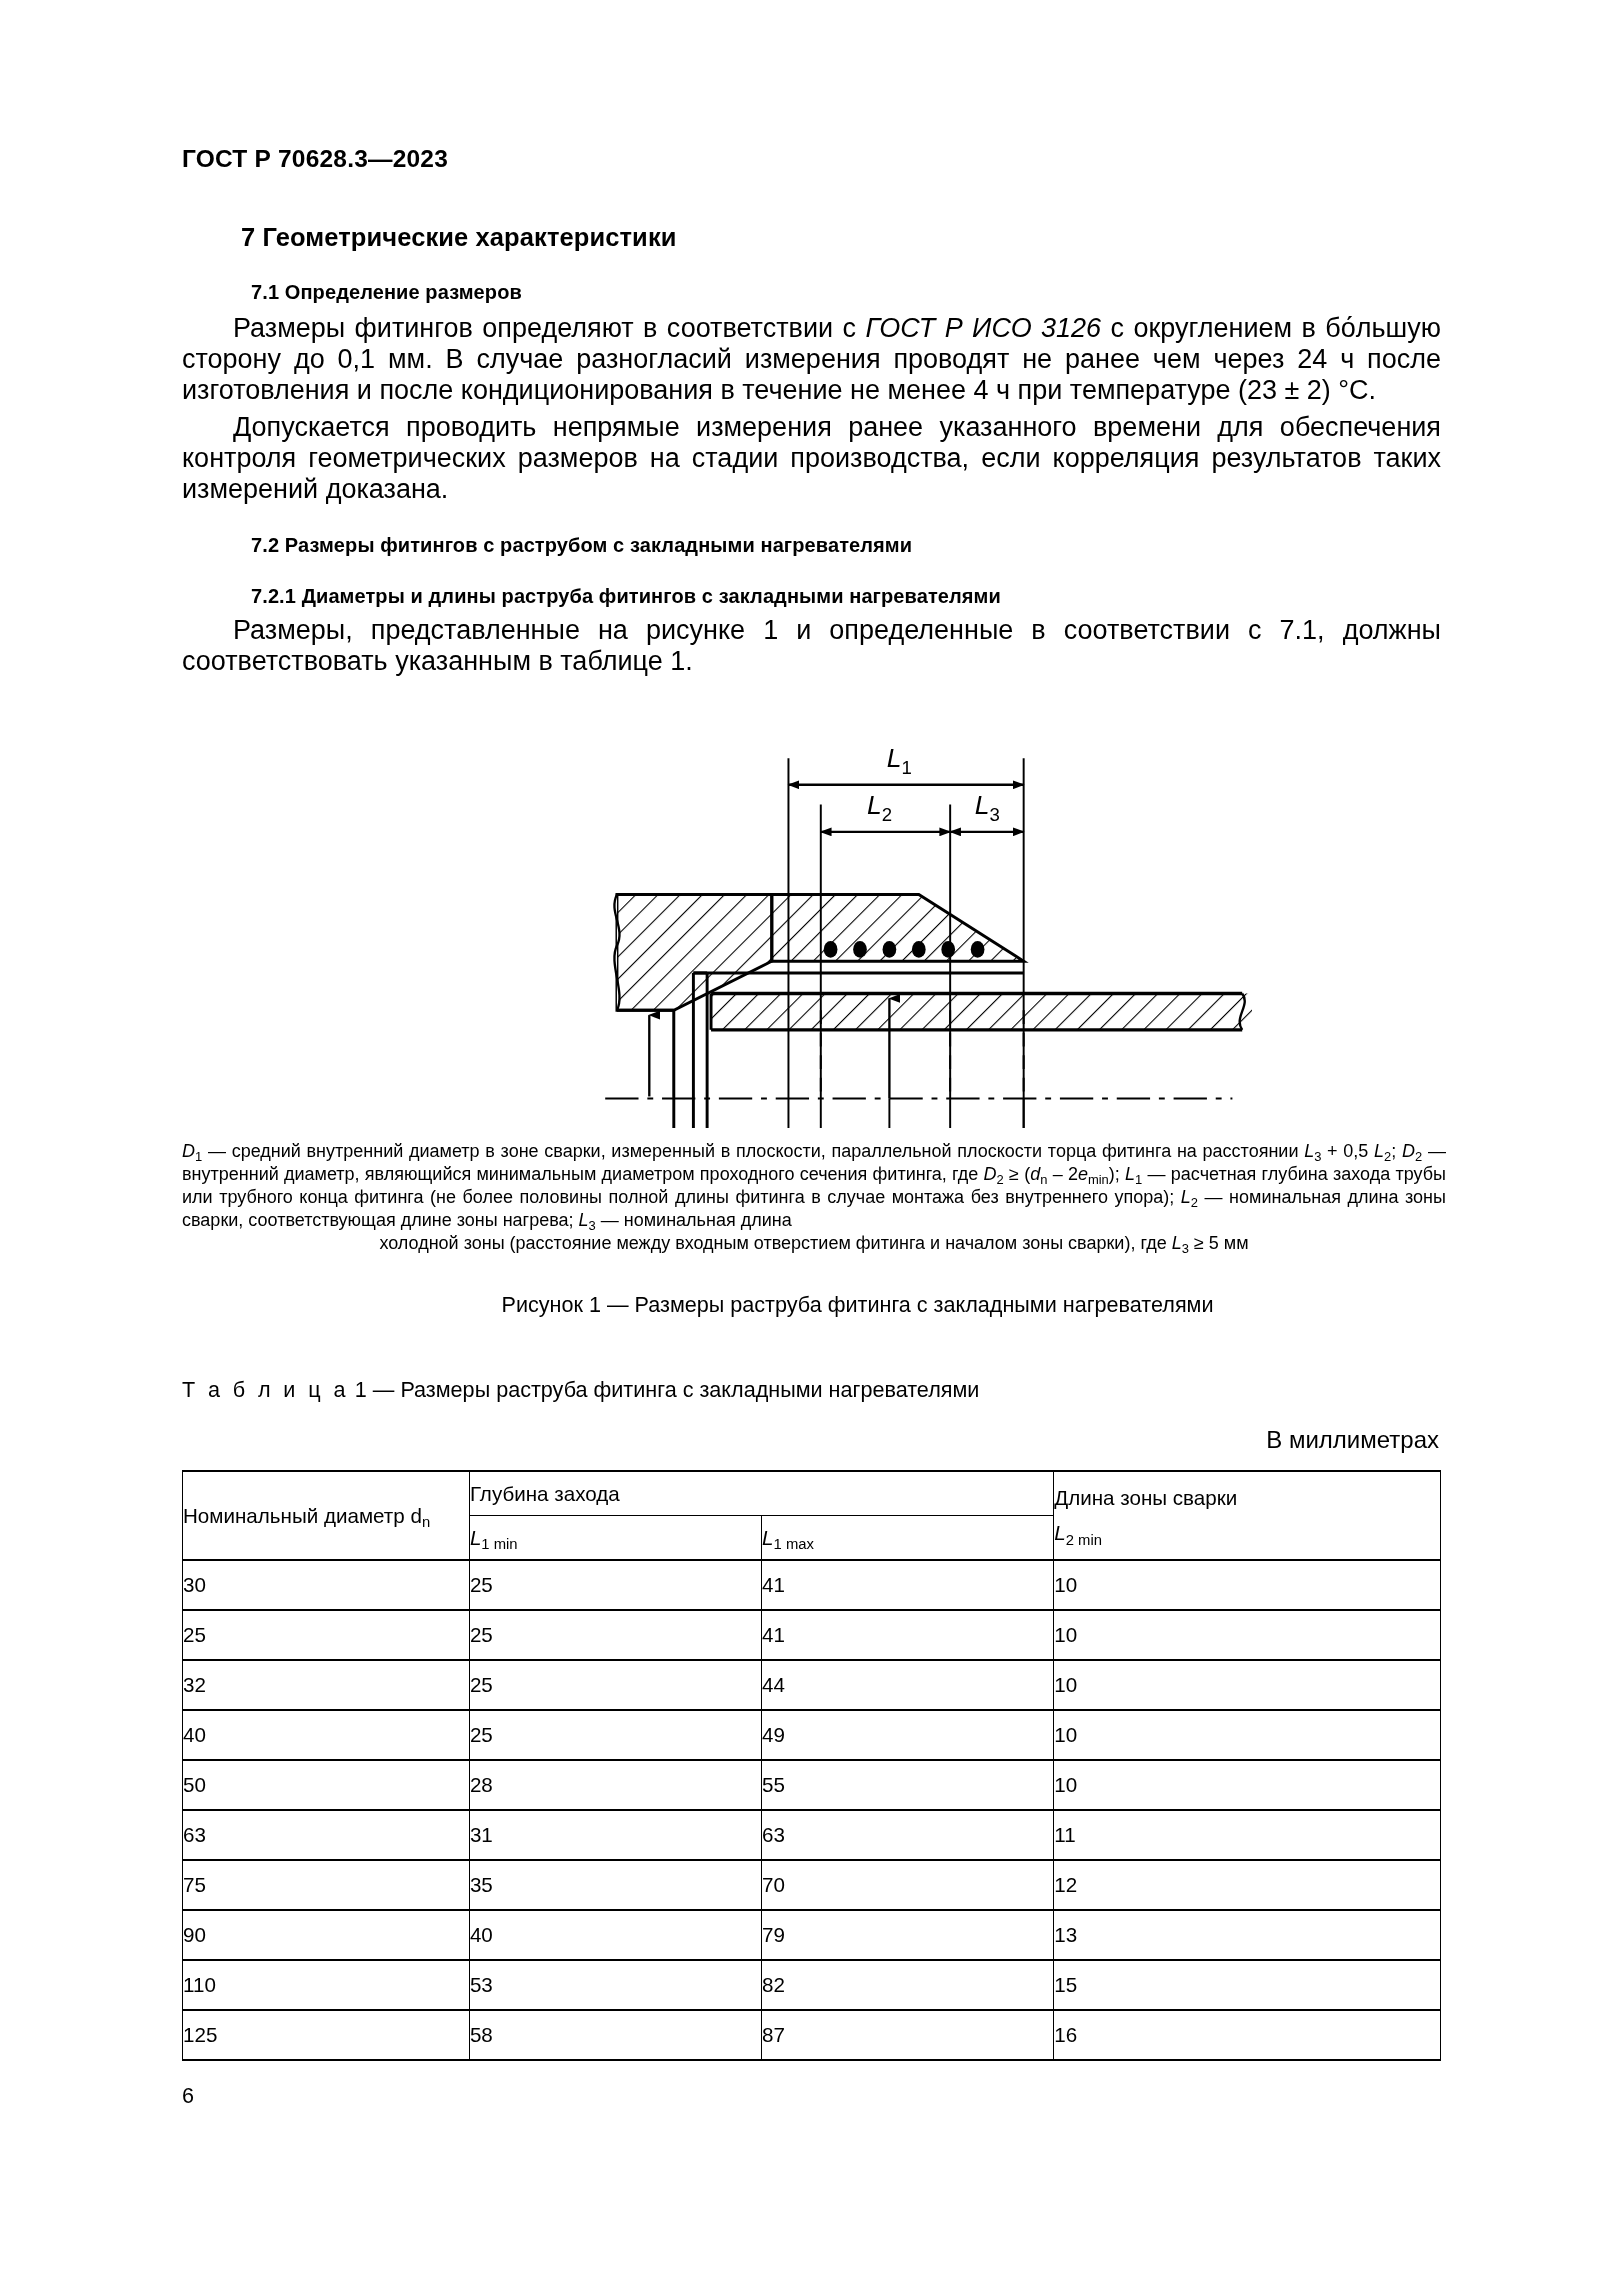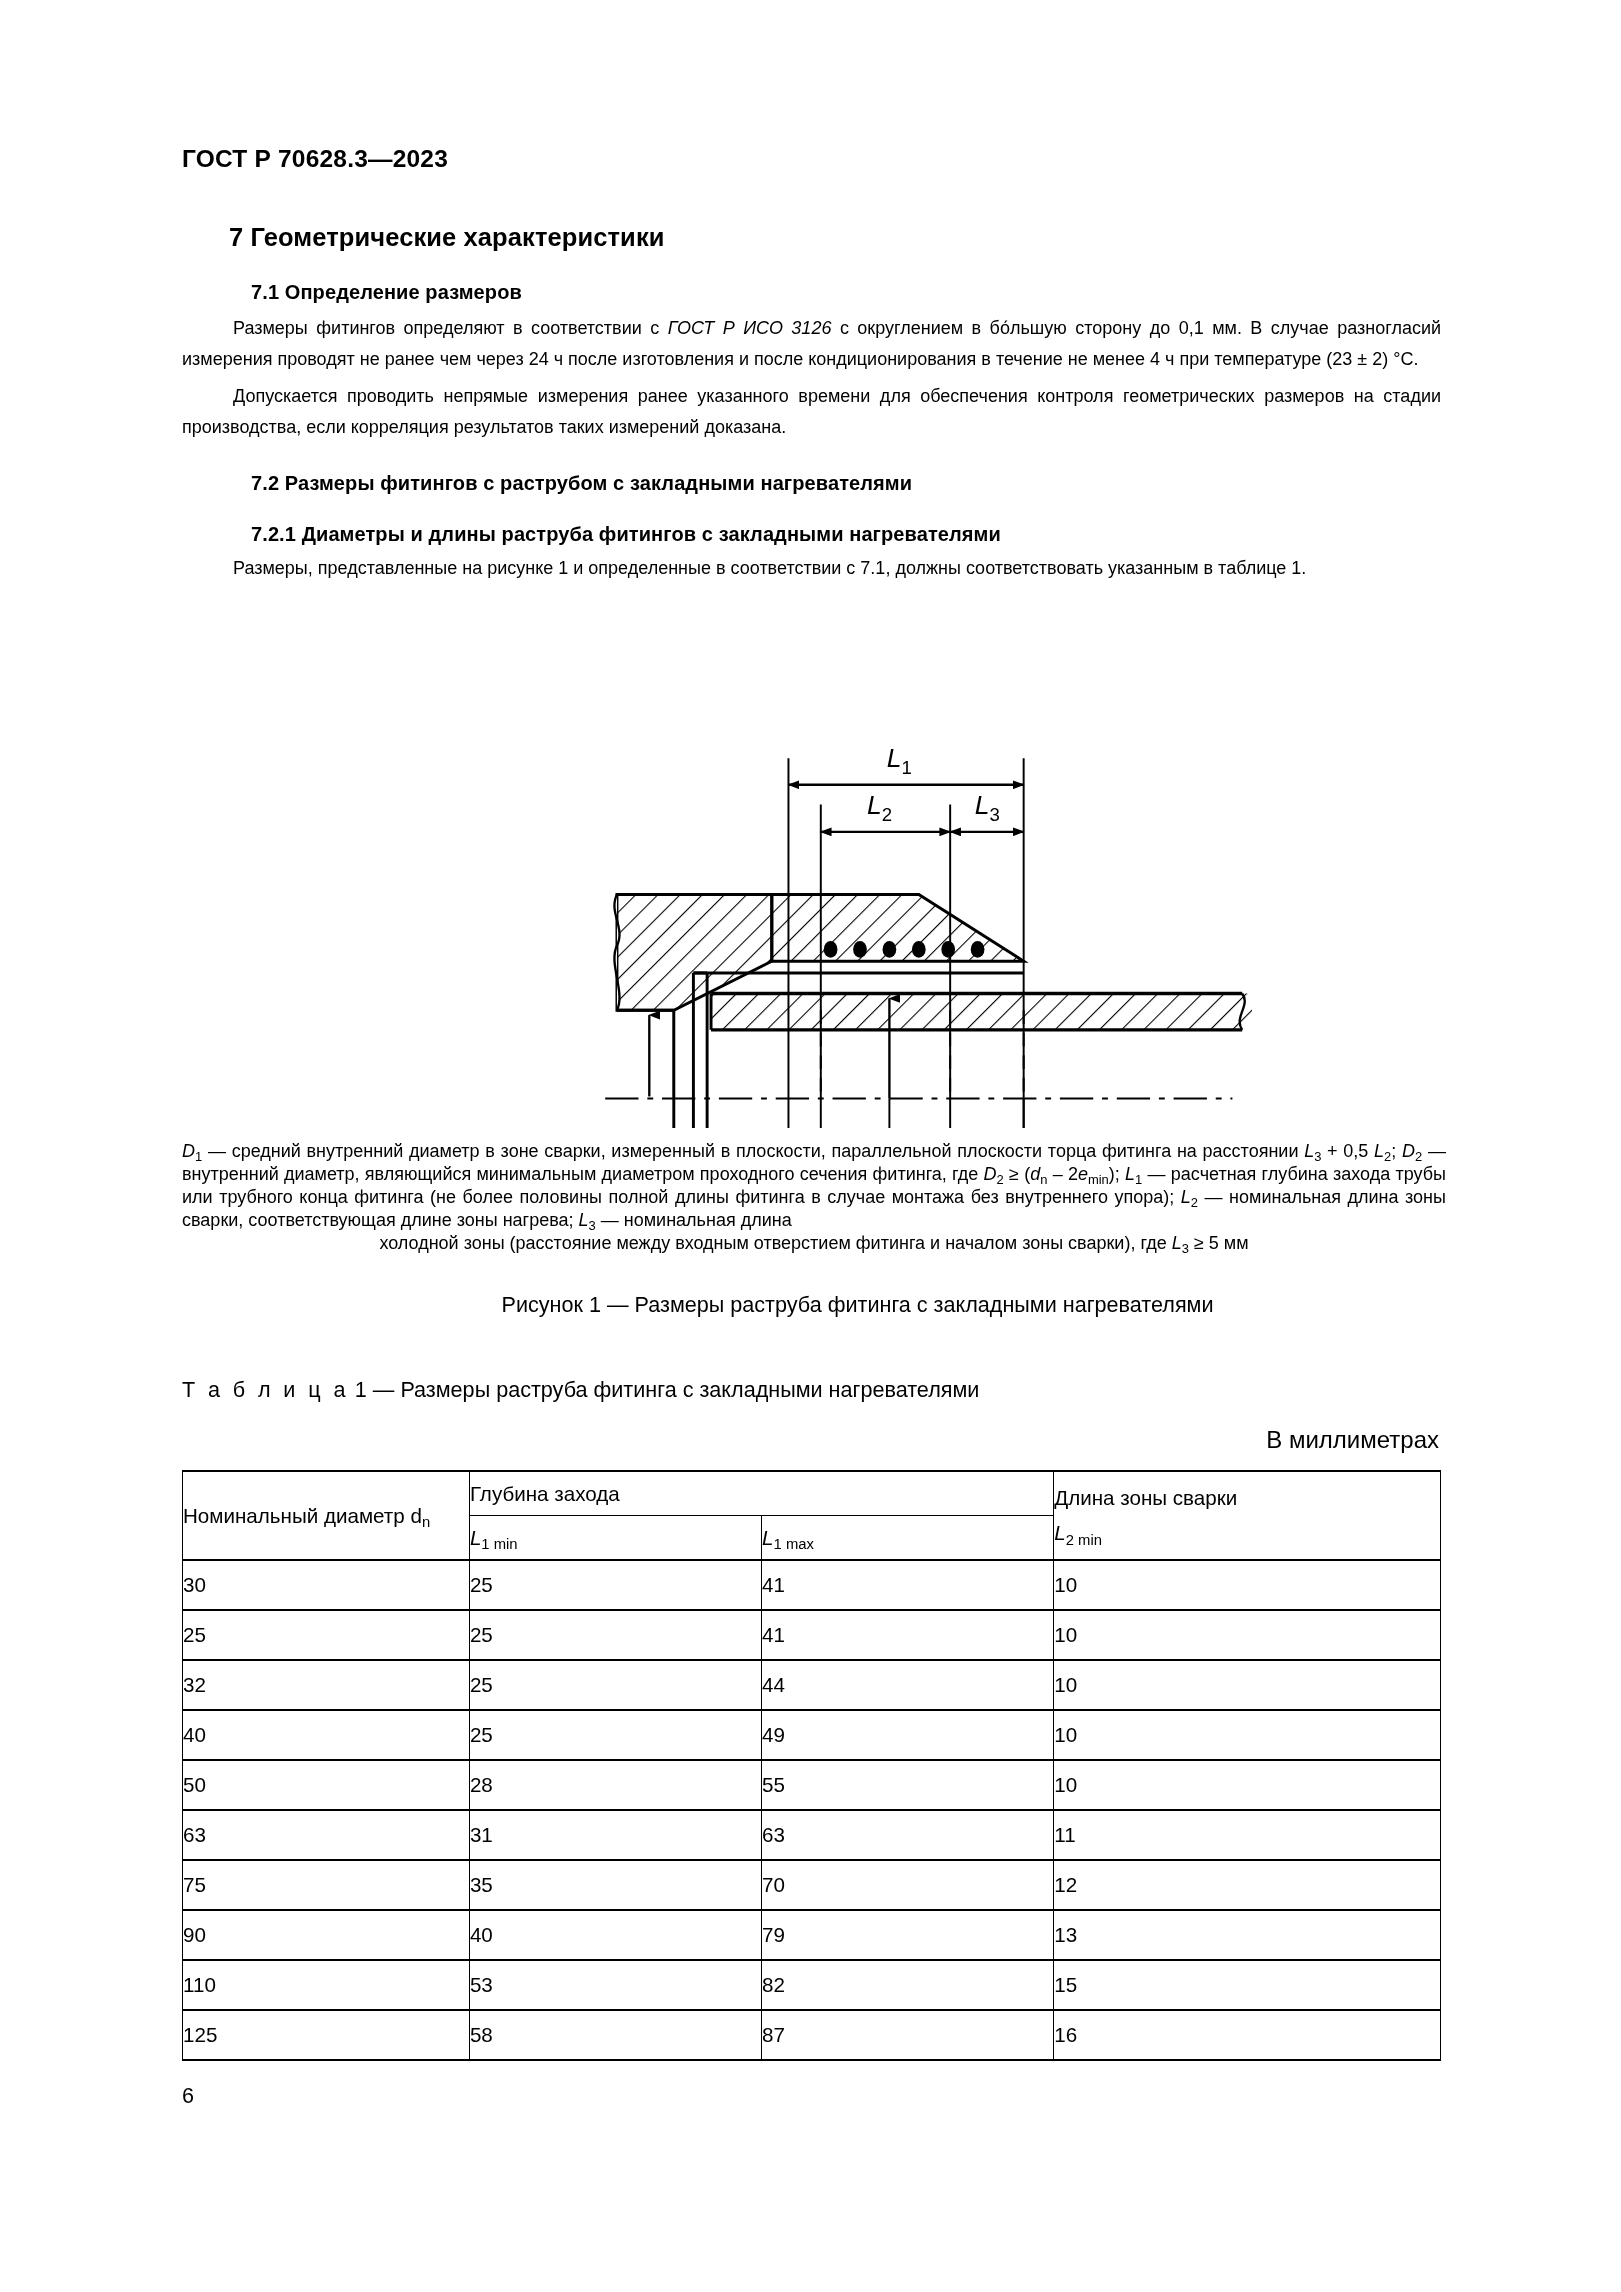--- a/index.html
+++ b/index.html
@@ -17,30 +17,30 @@
     position:absolute;left:182px;top:145px;
     font-size:24.5px;font-weight:bold;letter-spacing:0.2px;
     white-space:nowrap;
   }
 
   
   .content{
     position:absolute;left:182px;top:211px;width:1259px;
   }
   h1.sec{
-    font-size:25.5px;font-weight:bold;margin:0 0 0 47px;
+    font-size:25.5px;font-weight:bold;margin:0 0 0 59px;
     padding-top:11.8px;letter-spacing:0.1px;
   }
   h2.sub{
     font-size:20px;font-weight:bold;margin:29px 0 0 69px;
     letter-spacing:0.1px;
   }
   h2.sub.tight{margin-top:27.4px;}
   p.body{
-    font-size:18px;line-height:31px;margin:6.9px 0 0 0;
+    font-size:27px;line-height:31px;margin:6.9px 0 0 0;
     text-align:justify;text-justify:inter-word;
     hyphens:manual;
   }
   p.body.first{margin-top:8.8px;}
   p.ind{text-indent:51px;}
   .ital{font-style:italic;}
 
   
   .figwrap{position:absolute;left:0;top:716px;width:1621px;height:421px;}
   .figsvg{display:block;margin:0 auto;}

